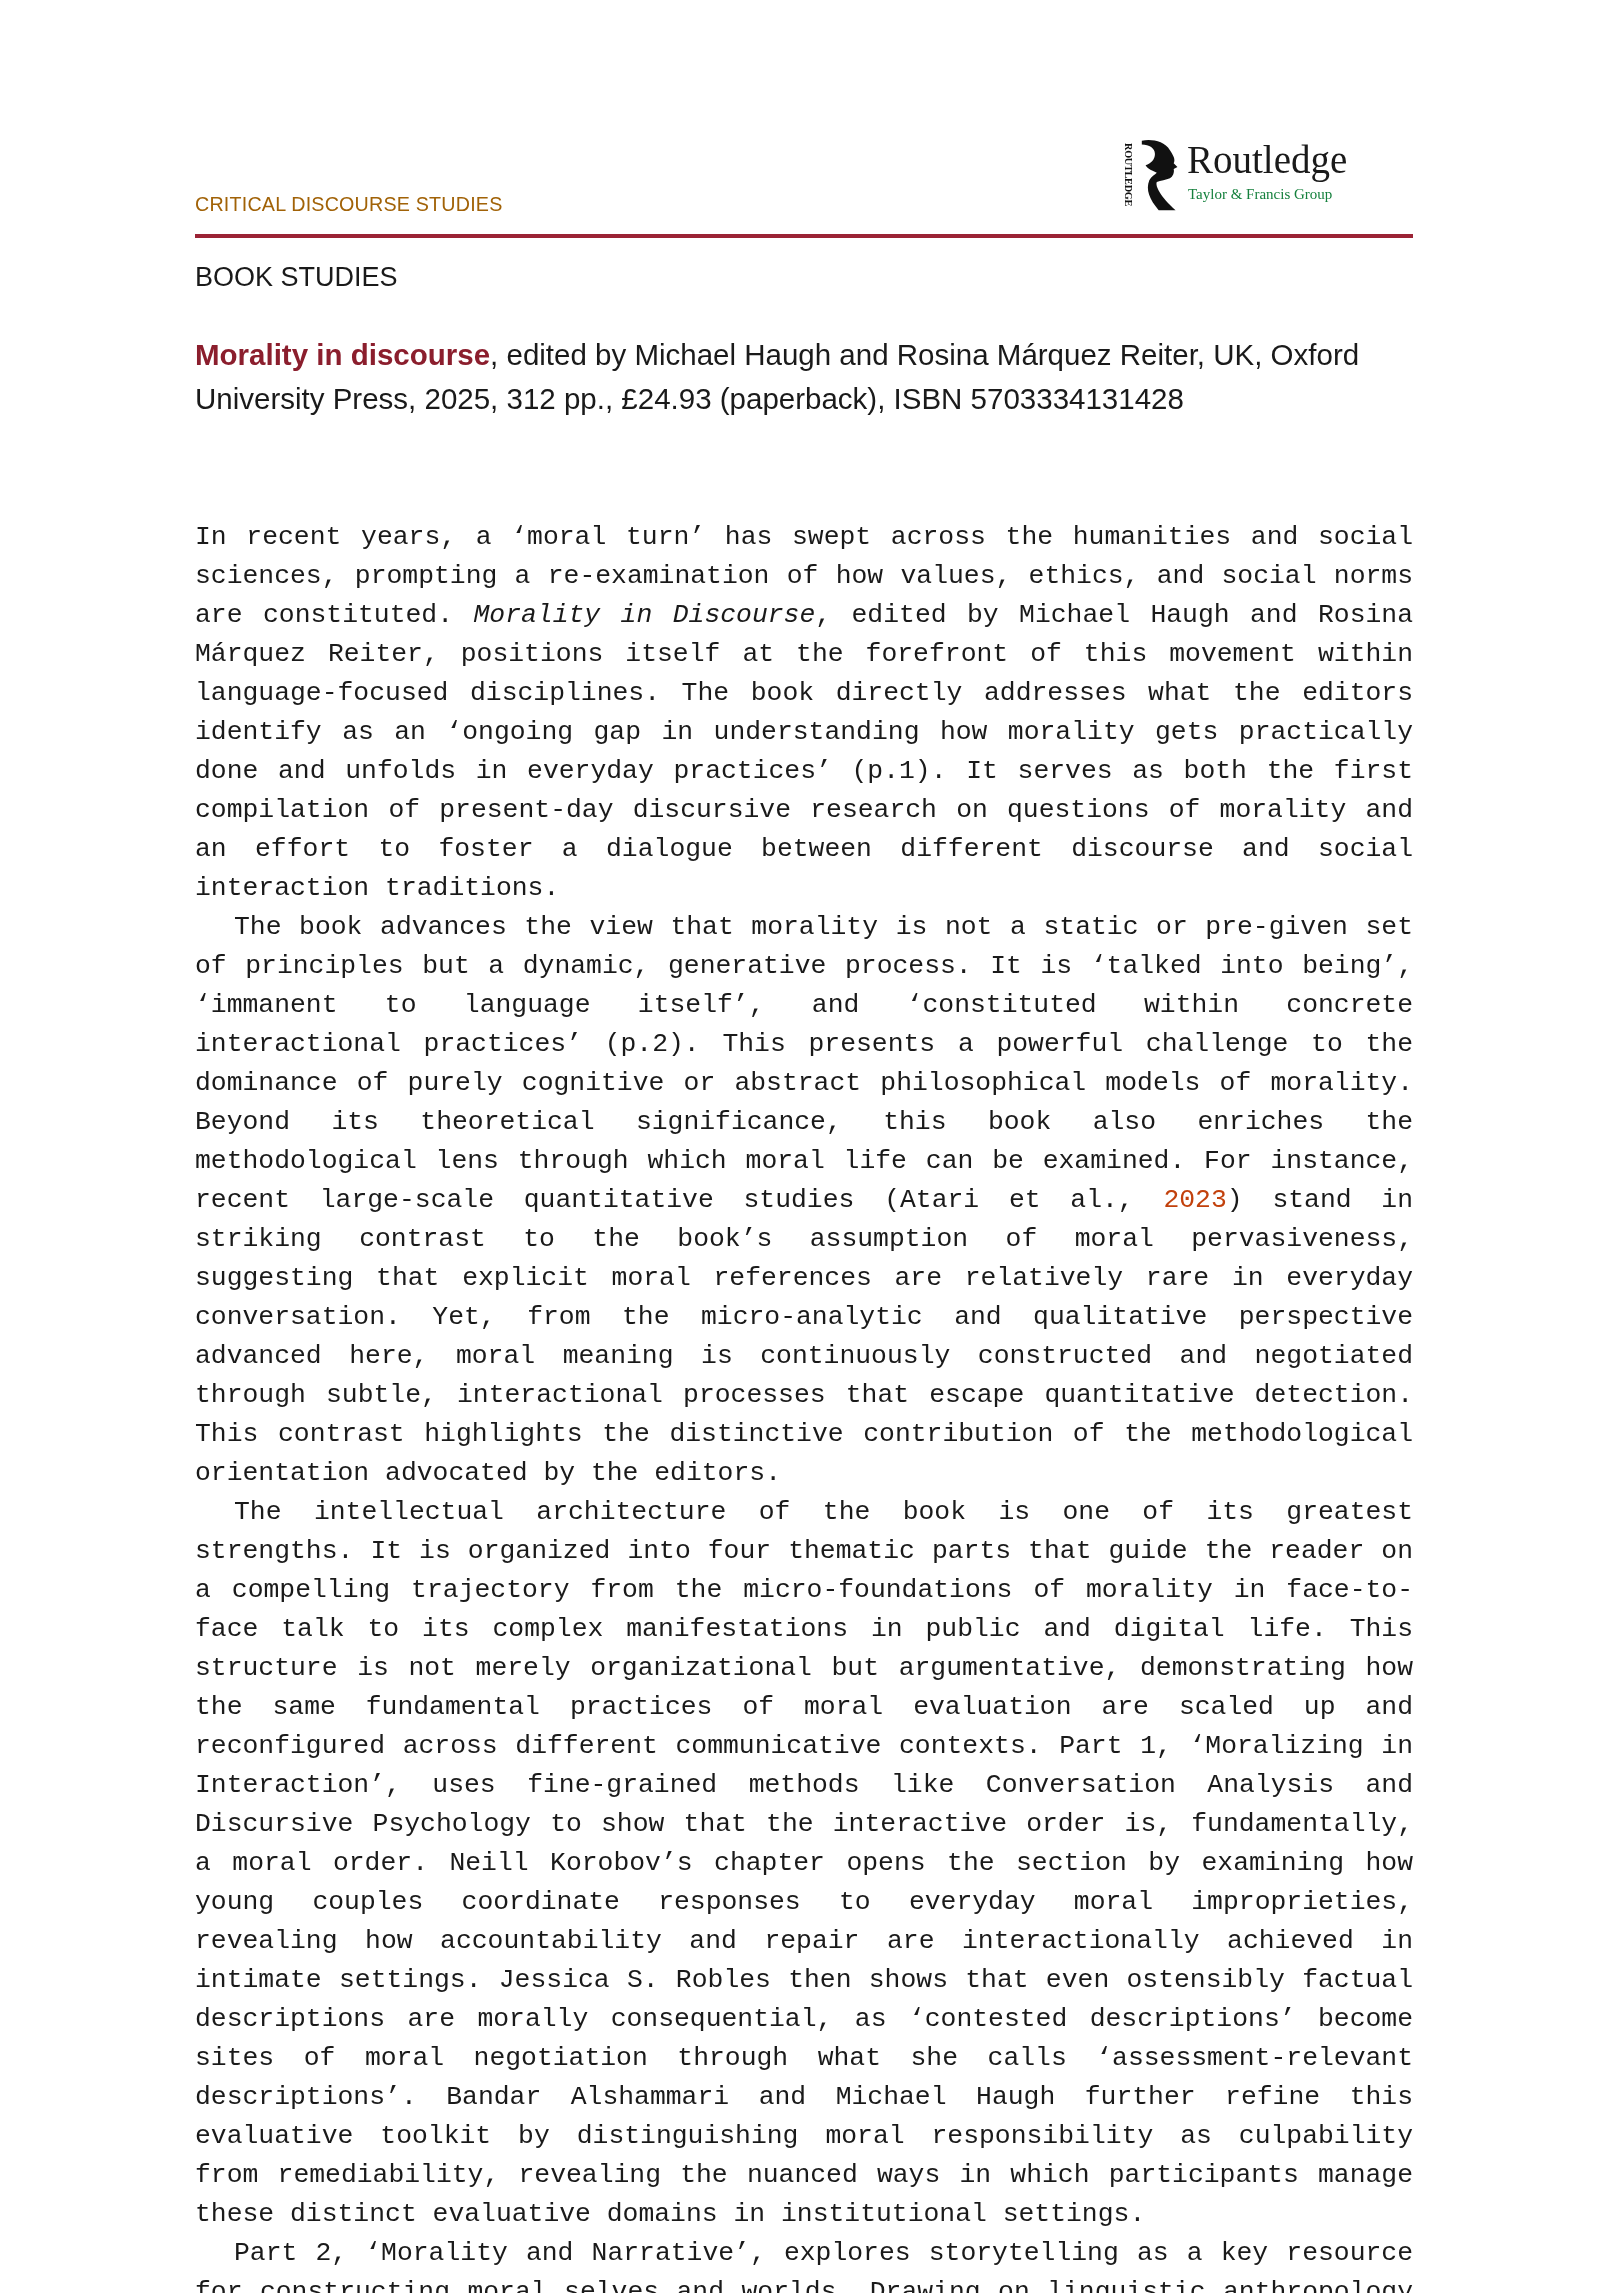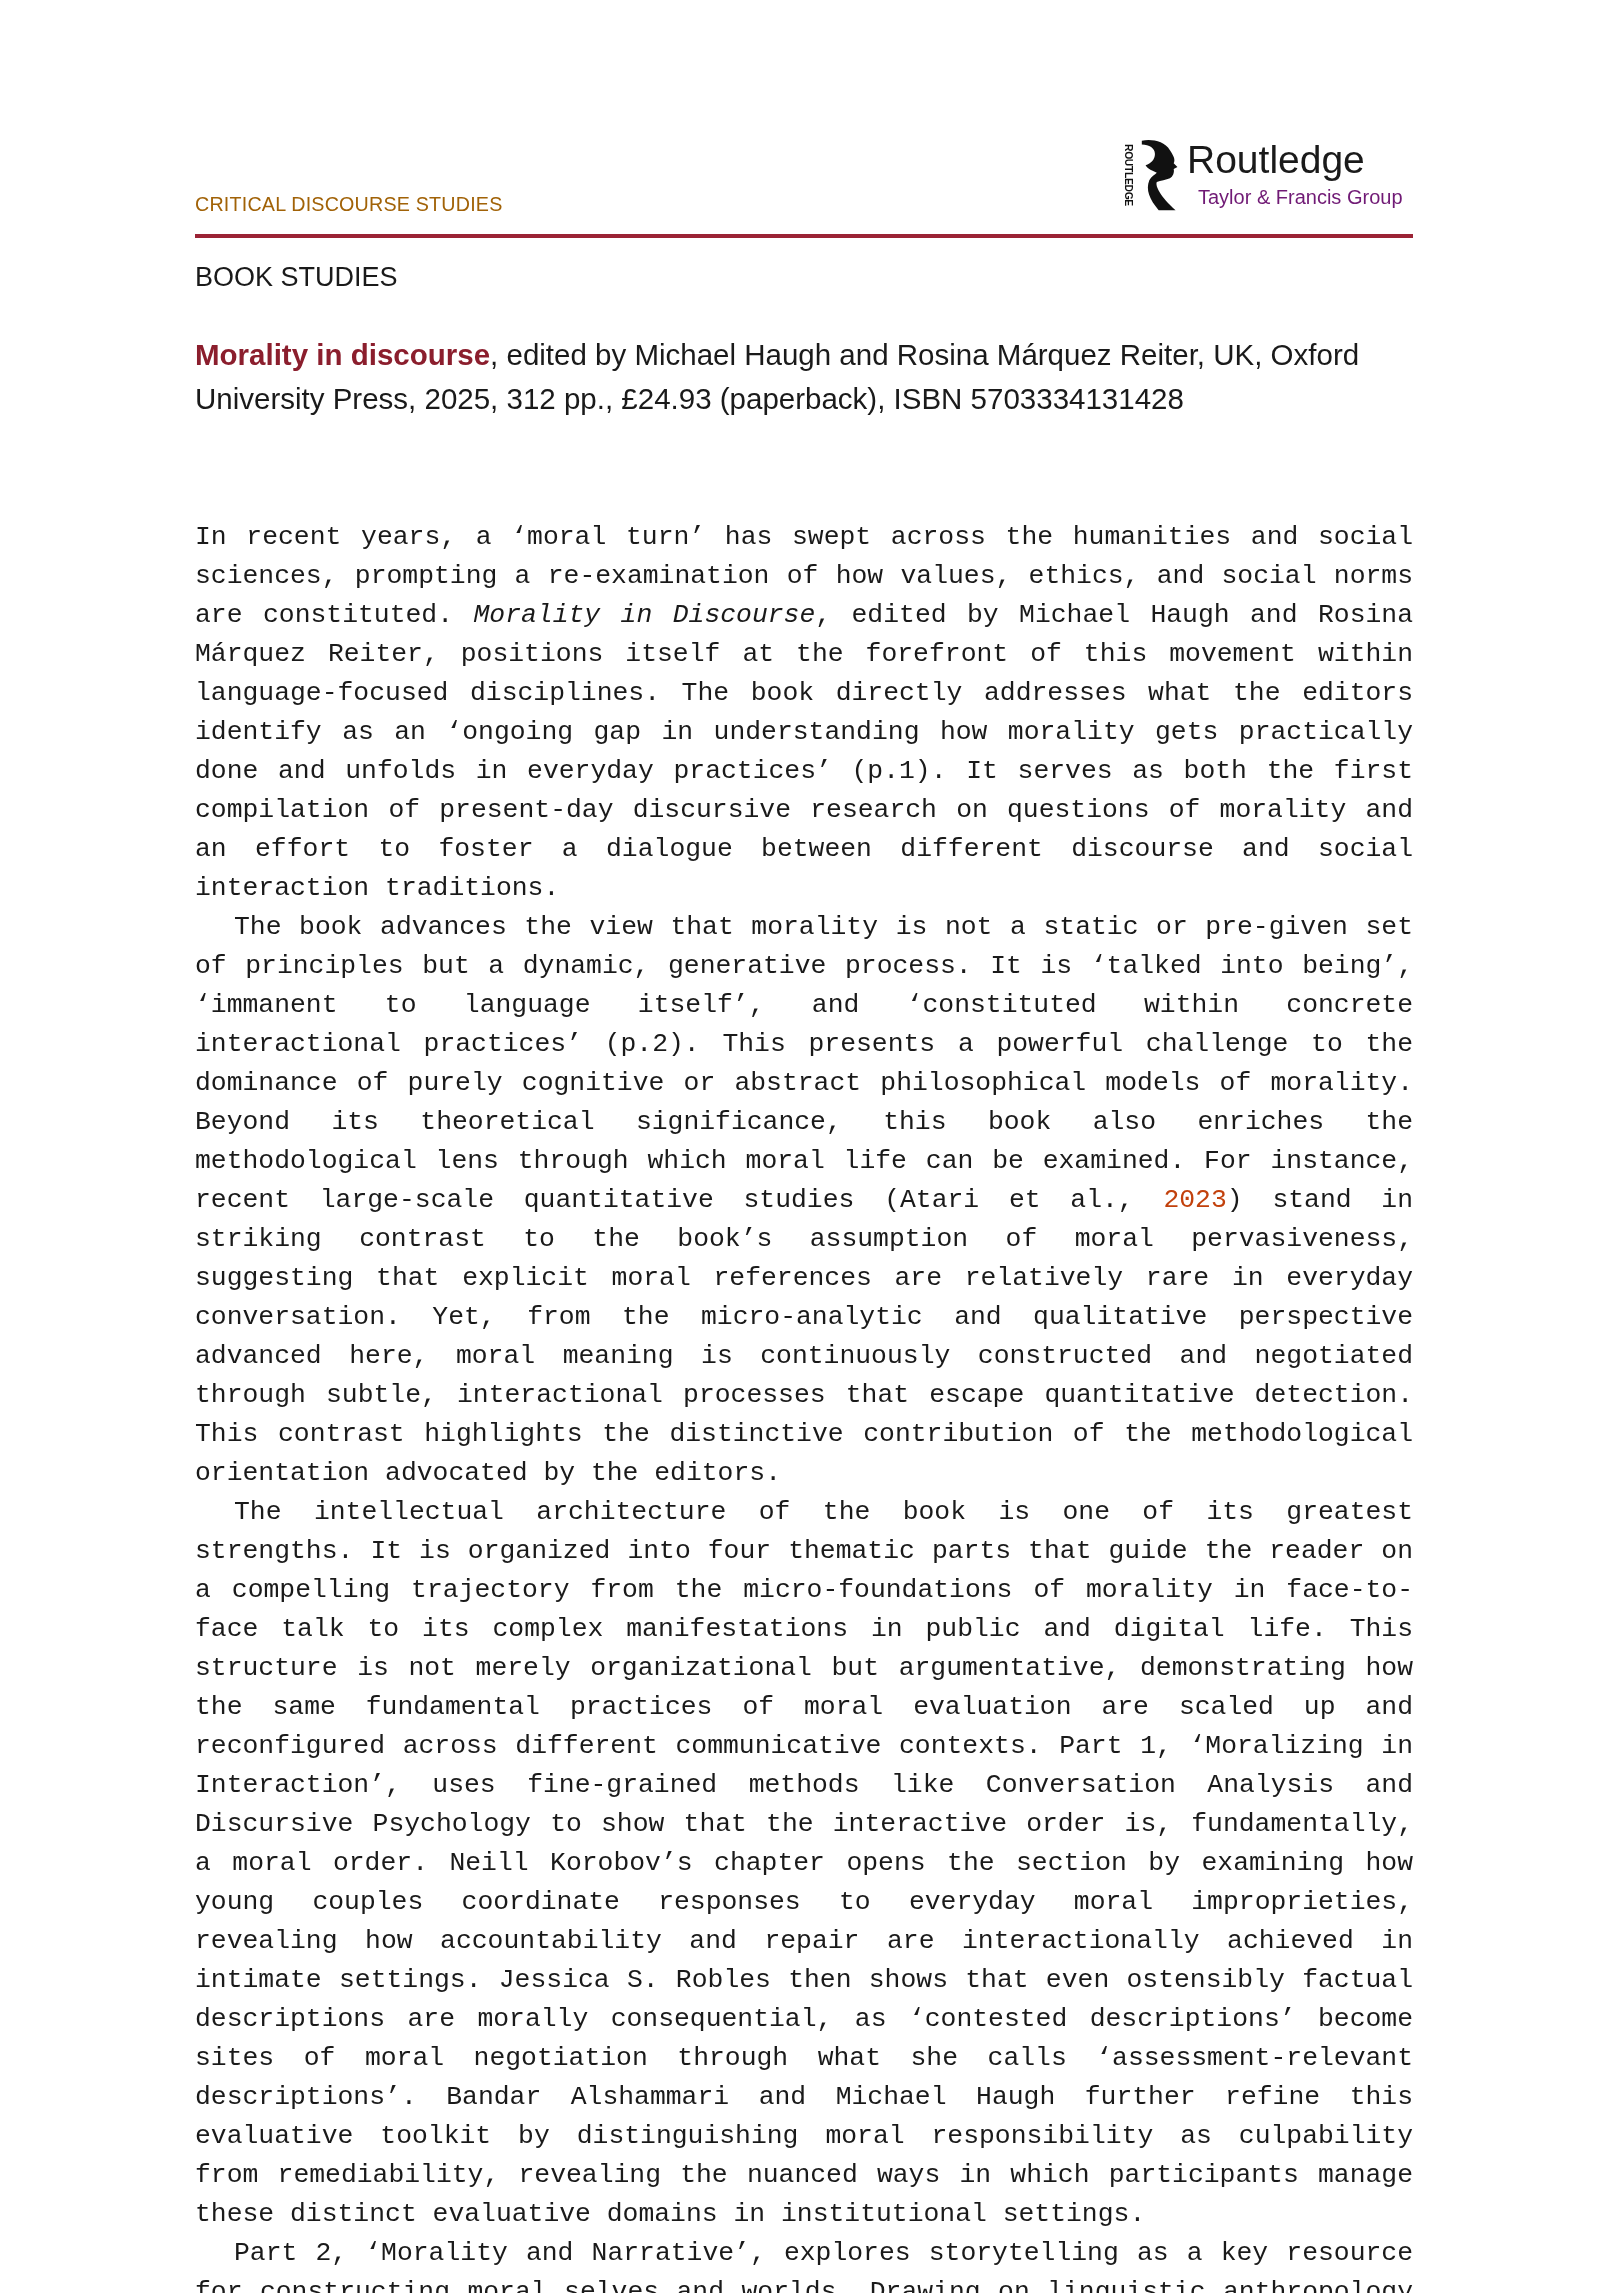--- a/index.html
+++ b/index.html
@@ -5,28 +5,28 @@
   html, body { margin: 0; padding: 0; background: #ffffff; }
   body { width: 1609px; height: 2294px; position: relative; overflow: hidden;
          font-family: "Liberation Sans", sans-serif; color: #1a1a1a; }
   .page { position: absolute; left: 195px; top: 0; width: 1218px; }
 
   .running-head { position: absolute; left: 0; top: 193px; font-size: 19.7px;
                   letter-spacing: 0.2px; color: #a16207; white-space: nowrap; }
   .rule { position: absolute; left: 0; top: 234px; width: 1218px; height: 3.7px;
           background: #9b2335; }
 
-  .logo { position: absolute; left: 926px; top: 137px; width: 292px; height: 75px; }
+  .logo { position: absolute; left: 926px; top: 137px; width: 292px; height: 75px; font-family: Liberation Serif, serif; }
   .logo .vert { position: absolute; left: 0; top: 0; width: 15px; height: 75px;
                 writing-mode: vertical-rl; font-size: 10.3px; font-weight: bold;
                 letter-spacing: -0.3px; color: #111; line-height: 15px; text-align: center; }
   .logo svg { position: absolute; left: 17px; top: 0; }
   .logo .brand { position: absolute; left: 66px; top: 0px; font-size: 39px; color: #1a1a1a;
                  line-height: 45px; white-space: nowrap; }
-  .logo .group { position: absolute; left: 77px; top: 49px; font-size: 20px; color: #701a75;
+  .logo .group { position: absolute; left: 67px; top: 49px; font-size: 15px; color: #15803d;
                  white-space: nowrap; }
 
   .section-label { position: absolute; left: 0; top: 262px; font-size: 27px; color: #1a1a1a;
                    white-space: nowrap; }
 
   .citation { position: absolute; left: 0; top: 333px; width: 1218px; font-size: 29.5px;
               line-height: 44px; color: #1a1a1a; }
   .citation .title { color: #8b1e2d; font-weight: bold; }
 
   .body { position: absolute; left: 0; top: 518px; width: 1218px; font-size: 26.4px;

